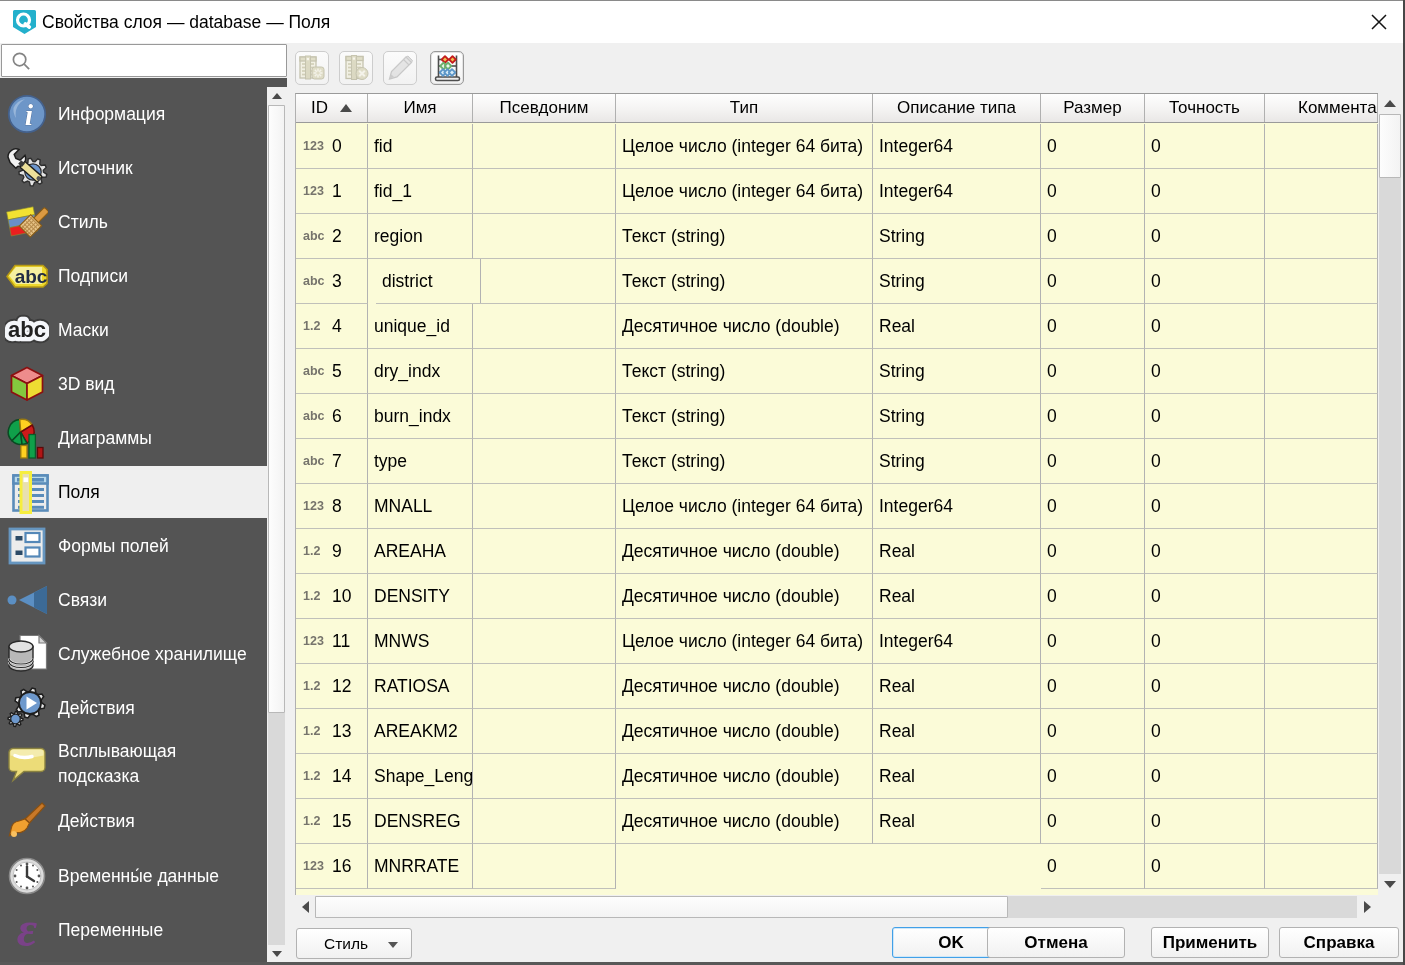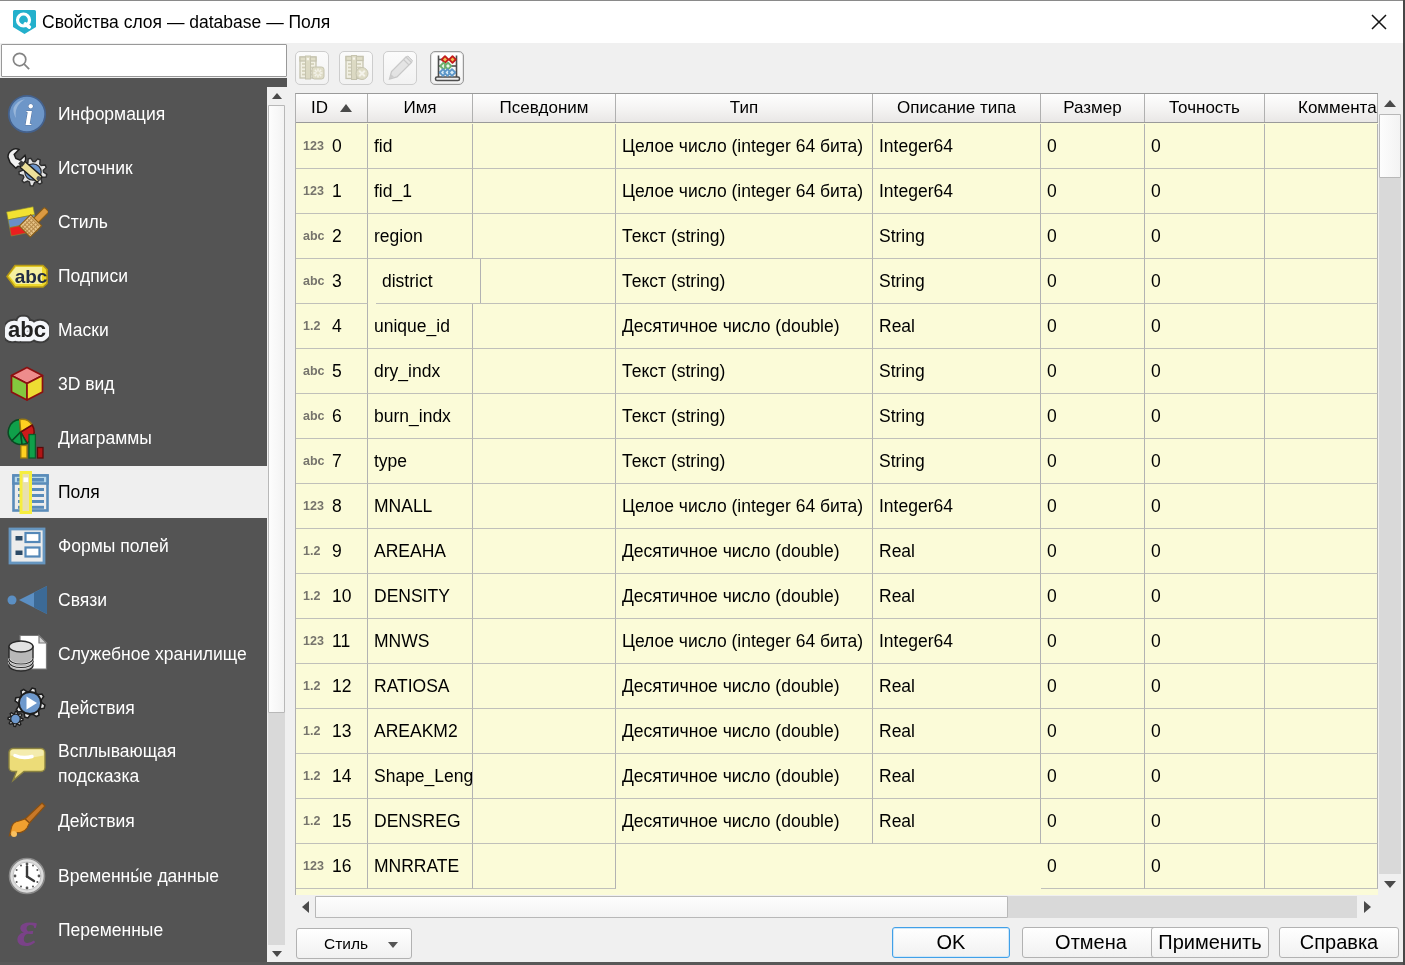--- a/index.html
+++ b/index.html
@@ -25,21 +25,21 @@
 .sb-thumb.h { background:linear-gradient(#fdfdfd,#f3f3f3); }
 .arr { width:0; height:0; }
 #tbl { left:295px; top:93px; width:1083px; height:802px; border-top:1px solid #9a9a9a; border-left:1px solid #b0b0b0; background:#fbfbd8; overflow:hidden; }
 #thead { position:absolute; left:0; top:0; width:1082px; height:29px; background:linear-gradient(#fefefe 0%,#f4f3f2 55%,#e9e7e6 100%); border-bottom:1px solid #9a9a9a; }
 .hcell { position:absolute; top:0; height:28px; border-right:1px solid #b0b0b0; display:flex; align-items:center; justify-content:center; font-size:17px; color:#000; overflow:hidden; }
 .trow { position:absolute; left:0; width:1082px; height:45px; }
 .tcell { position:absolute; top:0; height:45px; border-right:1px solid #b2b2b2; border-bottom:1px solid #c0c0ba; font-size:17.5px; color:#000; display:flex; align-items:center; padding-left:6px; }
 .idc { justify-content:flex-start; padding-left:7px; }
 .idc .tag { font-size:12.5px; font-weight:bold; color:#76746c; width:24px; }
 .idc .num { font-size:17.5px; margin-left:5px; }
-.btn { top:927px; height:31px; border:1px solid #b2b2b2; border-radius:3px; background:linear-gradient(#ffffff,#f1f1f1); font-size:20px; color:#000; display:flex; align-items:center; justify-content:center; }
+.btn { top:927px; height:31px; border:1px solid #b2b2b2; border-radius:3px; background:linear-gradient(#ffffff,#f1f1f1); font-size:17px; color:#000; display:flex; align-items:center; justify-content:center;font-weight:bold; }
 .btn.ok { border:1px solid #41a0e8; box-shadow:inset 0 0 0 1px #cfe7f8; }
 #stylebtn { left:296px; top:928px; width:116px; height:31px; border:1px solid #b2b2b2; border-radius:3px; background:linear-gradient(#ffffff,#f1f1f1); font-size:15.5px; }
 #stylebtn span.t { position:absolute; left:27px; top:6px; }
 #stylebtn .da { position:absolute; right:13px; top:13px; width:0; height:0; border-left:5px solid transparent; border-right:5px solid transparent; border-top:6px solid #555; }
 #botline { left:0px; top:962px; width:1405px; height:3px; background:#585858; }
 </style></head><body>
 
 <div class="abs" style="left:1403px;top:0;width:2px;height:965px;background:#474747;z-index:50"></div>
 <div class="abs" id="titlebar"></div>
 <div class="abs" id="title-ic"><svg width="23" height="24" viewBox="0 0 23 24">
@@ -597,15 +597,15 @@
   </div>
 <div class="abs sb-thumb h" style="left:315px;top:896px;width:693px;height:22px"></div>
 <div class="abs sb-btn" style="left:1357px;top:896px;width:20px;height:22px">
     <div class="arr" style="border-top:6px solid transparent;border-bottom:6px solid transparent;border-left:7px solid #4a4a4a"></div>
   </div>
 <div class="abs" id="stylebtn">
     <span class="t">Стиль</span>
     <span class="da"></span>
   </div>
 <div class="abs btn ok" style="left:892px;width:118px">OK</div>
-<div class="abs btn" style="left:1022px;width:138px">Отмена</div>
+<div class="abs btn" style="left:987px;width:138px">Отмена</div>
 <div class="abs btn" style="left:1151px;width:118px">Применить</div>
 <div class="abs btn" style="left:1279px;width:120px">Справка</div>
 <div class="abs" id="botline"></div>
 </body></html>

